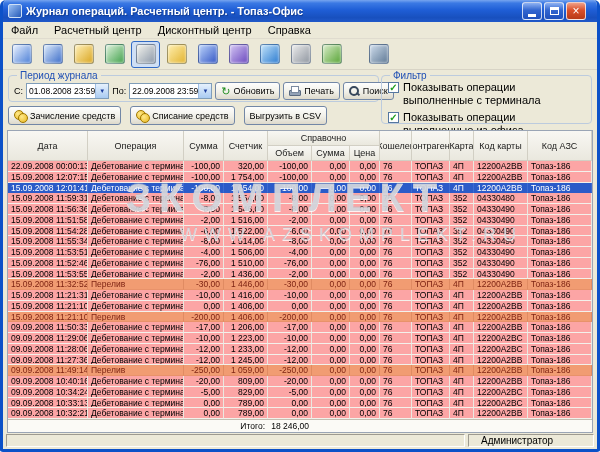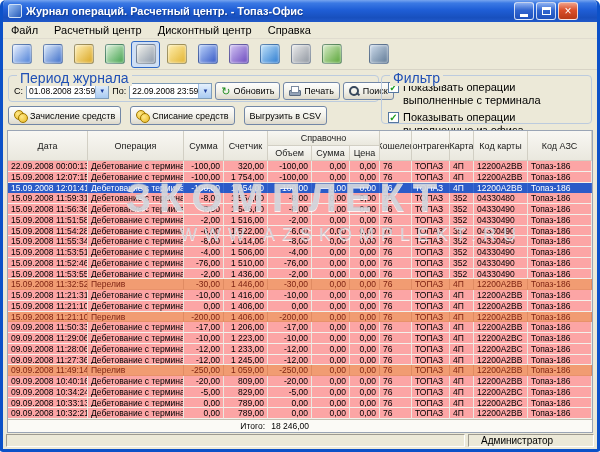--- a/index.html
+++ b/index.html
@@ -2,21 +2,21 @@
 <html><head>
 <meta charset="utf-8">
 <style>
   * { margin:0; padding:0; box-sizing:border-box; }
   html,body { width:600px; height:452px; font-family:"Liberation Sans", sans-serif; background:#fff; }
 
   .window{ width:600px; height:452px; background:#ECE9D8; border:3px solid #0C51C8; border-top:none;
     border-radius:6px 6px 3px 3px; overflow:hidden; display:flex; flex-direction:column; }
 
   
-  .titlebar{ height:22px; flex:0 0 22px; display:flex; align-items:center; padding:0 19px 0 5px;
+  .titlebar{ height:22px; flex:0 0 22px; display:flex; align-items:center; padding:0 11px 0 5px;
     background:linear-gradient(180deg,#77A5EF 0%,#3B79E4 14%,#1F5ED6 45%,#1850BE 80%,#2159C9 100%); }
   .app-icon{ width:14px; height:14px; border-radius:2px; margin-right:4px;
     background:linear-gradient(135deg,#9CC2F5,#2459B8); border:1px solid #CFE0F5; }
   .title{ color:#fff; font-size:11px; font-weight:bold; text-shadow:1px 1px 1px #123A8C;
     white-space:nowrap; overflow:hidden; }
   .winbtns{ margin-left:auto; display:flex; gap:2px; }
   .wbtn{ width:20px; height:18px; border-radius:3px; border:1px solid rgba(255,255,255,.75);
     display:flex; align-items:center; justify-content:center; color:#fff; font-size:12px; cursor:default;
     background:linear-gradient(#8FB2F2,#3266D0 45%,#1E50BC); }
   .wbtn.close{ background:linear-gradient(#F0A088,#DA4F2A 45%,#B83A18); }
@@ -35,21 +35,21 @@
     display:flex; align-items:center; justify-content:center; margin-right:2px; }
   .tb-btn.active{ background:#CFDFF5; border-color:#316AC5; }
   .tb-art{ width:20px; height:20px; border-radius:3px; border:1px solid rgba(70,90,120,.45);
     box-shadow:inset 0 0 3px rgba(255,255,255,.8); }
   .tb-sep{ width:16px; height:1px; }
 
   
   .controls{ height:58px; flex:0 0 58px; position:relative; font-size:9px; }
   .group{ position:absolute; border:1px solid #BCCBDE; border-radius:4px; }
   .legend{ position:absolute; top:-6px; left:8px; background:#ECE9D8; padding:0 3px;
-    font-size:14px; color:#2050B5; }
+    font-size:10px; color:#2050B5; }
   .period{ left:5px; top:5px; width:371px; height:27px; }
   .prow{ display:flex; align-items:center; gap:3px; padding:6px 4px 0 5px; }
   .lbl{ font-size:9px; }
   .combo{ display:inline-flex; align-items:center; justify-content:space-between; width:84px; height:16px;
     background:#fff; border:1px solid #7F9DB9; font-size:8.5px; padding-left:2px; white-space:nowrap; }
   .drop{ width:13px; height:14px; flex:0 0 13px; display:flex; align-items:center; justify-content:center;
     font-size:6px; color:#1C3E9E; border-left:1px solid #9EBEE4;
     background:linear-gradient(#E6F1FD,#A9CBF2); }
   .btn{ height:18px; border:1px solid #7287A6; border-radius:3px; font-family:inherit; font-size:9px;
     background:linear-gradient(#FEFEFD,#F1F0E9 55%,#DDD9CB); display:inline-flex; align-items:center;

